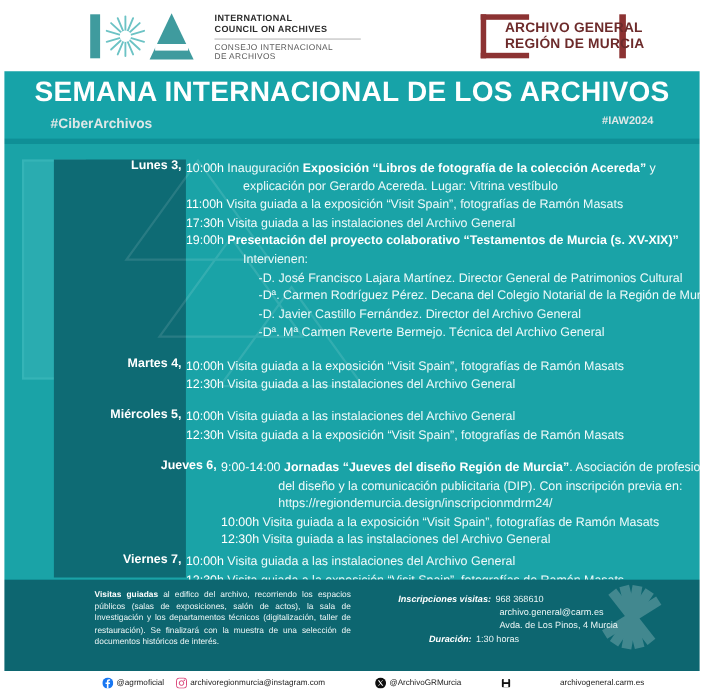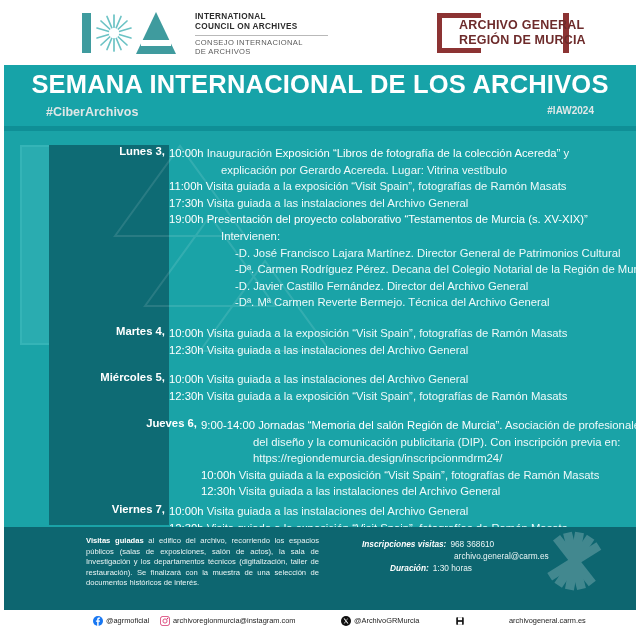--- a/index.html
+++ b/index.html
@@ -82,21 +82,21 @@
   .day-label{
     width:166px;flex:0 0 166px;text-align:right;
     color:#ffffff;font-weight:bold;font-size:11.3px;
     padding-right:1px;box-sizing:border-box;
   }
   .day-lines{flex:1;padding-left:3px;}
   .line{
     color:#eefafa;font-size:11.3px;line-height:16.6px;white-space:nowrap;
   }
   .line .time{color:#ffffff;}
-  .line b{color:#ffffff;font-weight:normal;}
+  .line b{color:#ffffff;font-weight:bold;}
   .line.ind2{padding-left:52px;}
   .line.ind3{padding-left:66px;}
 
   
   .footer{
     position:absolute;left:0;top:527px;width:640px;height:83px;background:#0d6670;overflow:hidden;
   }
   .sunburst{position:absolute;right:-10px;bottom:-34px;width:150px;height:120px;opacity:.22;}
   .foot-left{
     position:absolute;left:86px;top:9px;width:233px;
@@ -216,21 +216,21 @@
         <div class="day" style="position: absolute; left: 0px; top: 240px; width: 640px;">
           <div class="day-label">Miércoles 5,</div>
           <div class="day-lines">
             <div class="line"><span class="time">10:00h</span> Visita guiada a las instalaciones del Archivo General</div>
             <div class="line"><span class="time">12:30h</span> Visita guiada a la exposición “Visit Spain”, fotografías de Ramón Masats</div>
           </div>
         </div>
         <div class="day" style="position: absolute; left: 0px; top: 286px; width: 640px; padding-left: 32px;">
           <div class="day-label">Jueves 6,</div>
           <div class="day-lines">
-            <div class="line"><span class="time">9:00-14:00</span> <b>Jornadas “Memoria del salón Región de Murcia”</b>. Asociación de profesionales</div>
+            <div class="line"><span class="time">9:00-14:00</span> <b>Jornadas “Jueves del diseño Región de Murcia”</b>. Asociación de profesionales</div>
             <div class="line ind2">del diseño y la comunicación publicitaria (DIP). Con inscripción previa en:</div>
             <div class="line ind2">https://regiondemurcia.design/inscripcionmdrm24/</div>
             <div class="line"><span class="time">10:00h</span> Visita guiada a la exposición “Visit Spain”, fotografías de Ramón Masats</div>
             <div class="line"><span class="time">12:30h</span> Visita guiada a las instalaciones del Archivo General</div>
           </div>
         </div>
         <div class="day" style="position: absolute; left: 0px; top: 372px; width: 640px;">
           <div class="day-label">Viernes 7,</div>
           <div class="day-lines">
             <div class="line"><span class="time">10:00h</span> Visita guiada a las instalaciones del Archivo General</div>
@@ -254,20 +254,21 @@
     <div class="foot-left">
       <b>Visitas guiadas</b><span> al edifico del archivo, recorriendo los espacios públicos (salas de exposiciones, salón de actos), la sala de Investigación y los departamentos técnicos (digitalización, taller de restauración).  Se finalizará con la muestra de una selección de documentos históricos de interés.</span>
     </div>
 
     <div class="foot-right">
       <div class="fr-row">
         <b class="fr-lab">Inscripciones visitas:</b>
         <span class="fr-val">968 368610</span>
       </div>
       <div class="fr-ind">archivo.general@carm.es</div>
+      <div class="fr-ind">Avda. de Los Pinos, 4  Murcia</div>
       <div class="fr-row" style="padding-left:28px;">
         <b class="fr-lab">Duración:</b>
         <span class="fr-val">1:30 horas</span>
       </div>
     </div>
   </div>
 
   <div class="social">
     <a class="soc s1">
       <svg width="10" height="10" viewBox="0 0 24 24">

